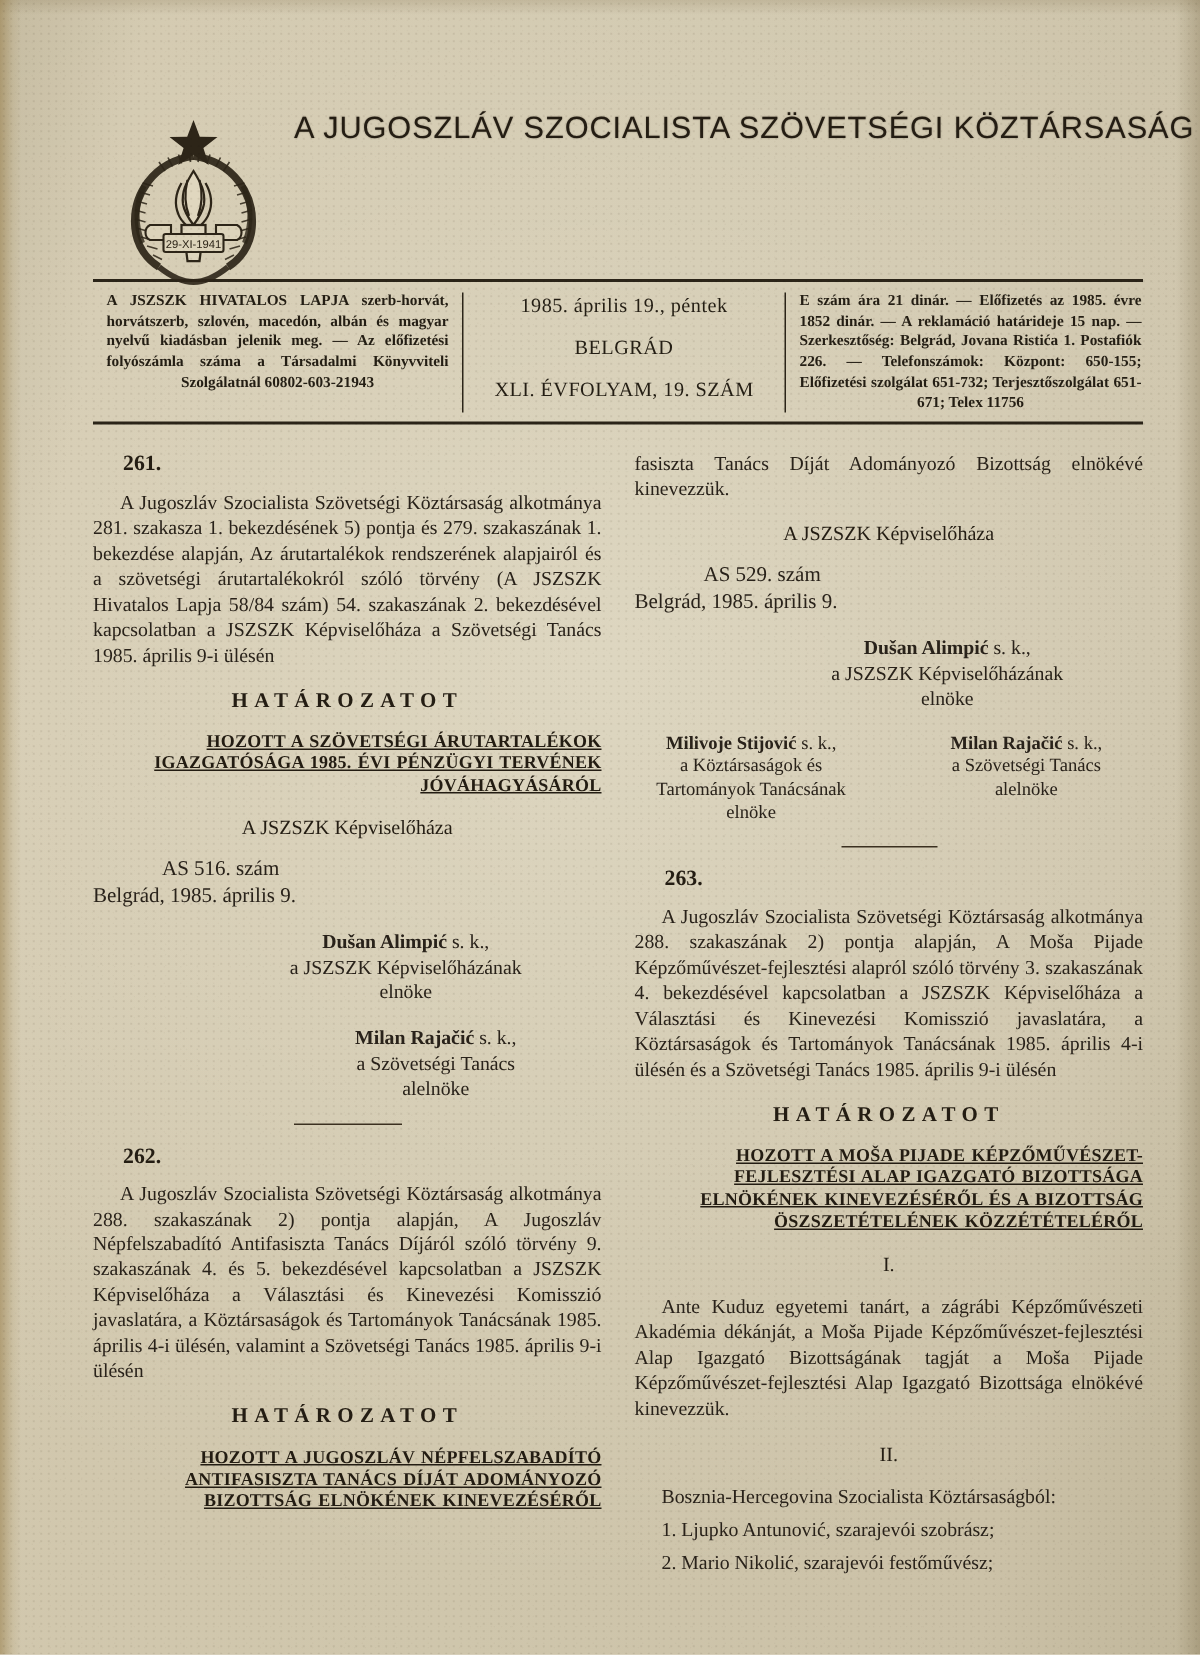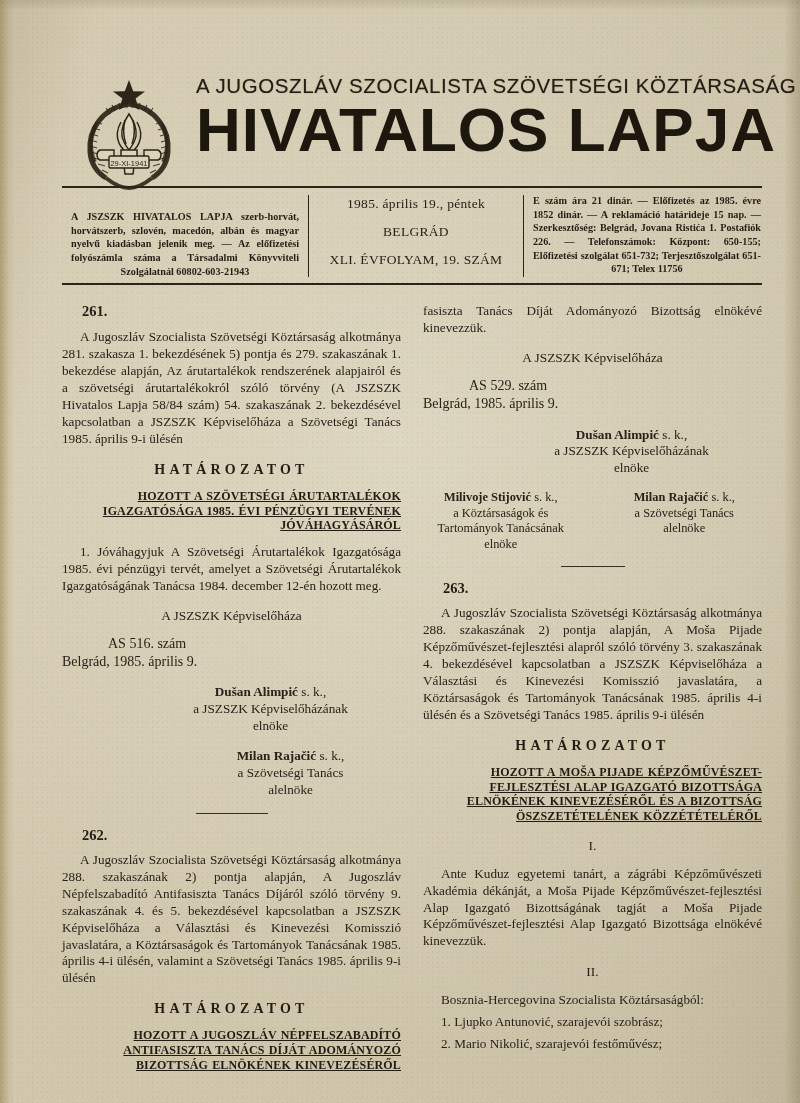--- a/index.html
+++ b/index.html
@@ -114,21 +114,21 @@
   }
   .info-strip {
     display: flex;
     align-items: stretch;
     padding: 6px 0 5px 0;
   }
   .info-col {
     flex: 0 0 auto;
     padding: 0 9px;
   }
-  .info-col.left { width: 228px; margin-top: 16px; }
+  .info-col.left { width: 228px; }
   .info-col.mid { width: 196px; text-align: center; }
   .info-col.right { width: 228px; }
   .vline {
     width: 0;
     border-left: 1.6px solid #2b2418;
     margin: 1px 0 1px 0;
   }
   .info-text {
     font-family: "Liberation Serif", "DejaVu Serif", serif;
     font-weight: bold;
@@ -313,23 +313,20 @@
           </g>
           <text x="53" y="87.5" font-family="'Liberation Sans', sans-serif" font-size="7.5" text-anchor="middle" fill="#2d2518">29-XI-1941</text>
 
           <g stroke="#2d2518" stroke-width="4" fill="none" opacity="0.9">
             <path d="M30 100 C40 108 48 110 53 110 C58 110 66 108 76 100"></path>
           </g>
         </svg>
       </div>
       <div class="masthead-titles">
         <div class="supertitle">A JUGOSZLÁV SZOCIALISTA SZÖVETSÉGI KÖZTÁRSASÁG</div>
-        <div class="maintitle">
-          <span>HIVATALOS LAPJA</span>
-        </div>
       </div>
     </div>
 
     <div class="rule-thick"></div>
     <div class="info-strip">
       <div class="info-col left">
         <div class="info-text">A JSZSZK HIVATALOS LAPJA szerb-horvát, horvátszerb, szlovén, macedón, albán és magyar nyelvű kiadásban jelenik meg. — Az előfizetési folyószámla száma a Társadalmi Könyvviteli Szolgálatnál 60802-603-21943</div>
       </div>
       <div class="vline"></div>
       <div class="info-col mid">
@@ -347,21 +344,20 @@
     <div class="columns">
 
       <div class="col">
 
         <div class="sec-num">261.</div>
         <p class="body">A Jugoszláv Szocialista Szövetségi Köztársaság alkotmánya 281. szakasza 1. bekezdésének 5) pontja és 279. szakaszának 1. bekezdése alapján, Az árutartalékok rendszerének alapjairól és a szövetségi árutartalékokról szóló törvény (A JSZSZK Hivatalos Lapja 58/84 szám) 54. szakaszának 2. bekezdésével kapcsolatban a JSZSZK Képviselőháza a Szövetségi Tanács 1985. április 9-i ülésén</p>
 
         <div class="decision-word">HATÁROZATOT</div>
         <div class="decision-title">HOZOTT A SZÖVETSÉGI ÁRUTARTALÉKOK IGAZGATÓSÁGA 1985. ÉVI PÉNZÜGYI TERVÉNEK JÓVÁHAGYÁSÁRÓL</div>
 
-        <p class="body">1. Jóváhagyjuk A Szövetségi Árutartalékok Igazgatósága 1985. évi pénzügyi tervét, amelyet a Szövetségi Árutartalékok Igazgatóságának Tanácsa 1984. december 12-én hozott meg.</p>
 
         <div class="signer-house">A JSZSZK Képviselőháza</div>
 
         <div class="docref">
           <span class="num">AS 516. szám</span>
           <span class="city">Belgrád, 1985. április 9.</span>
         </div>
 
         <div class="sig-block center-right">
           <span class="sig-line">

